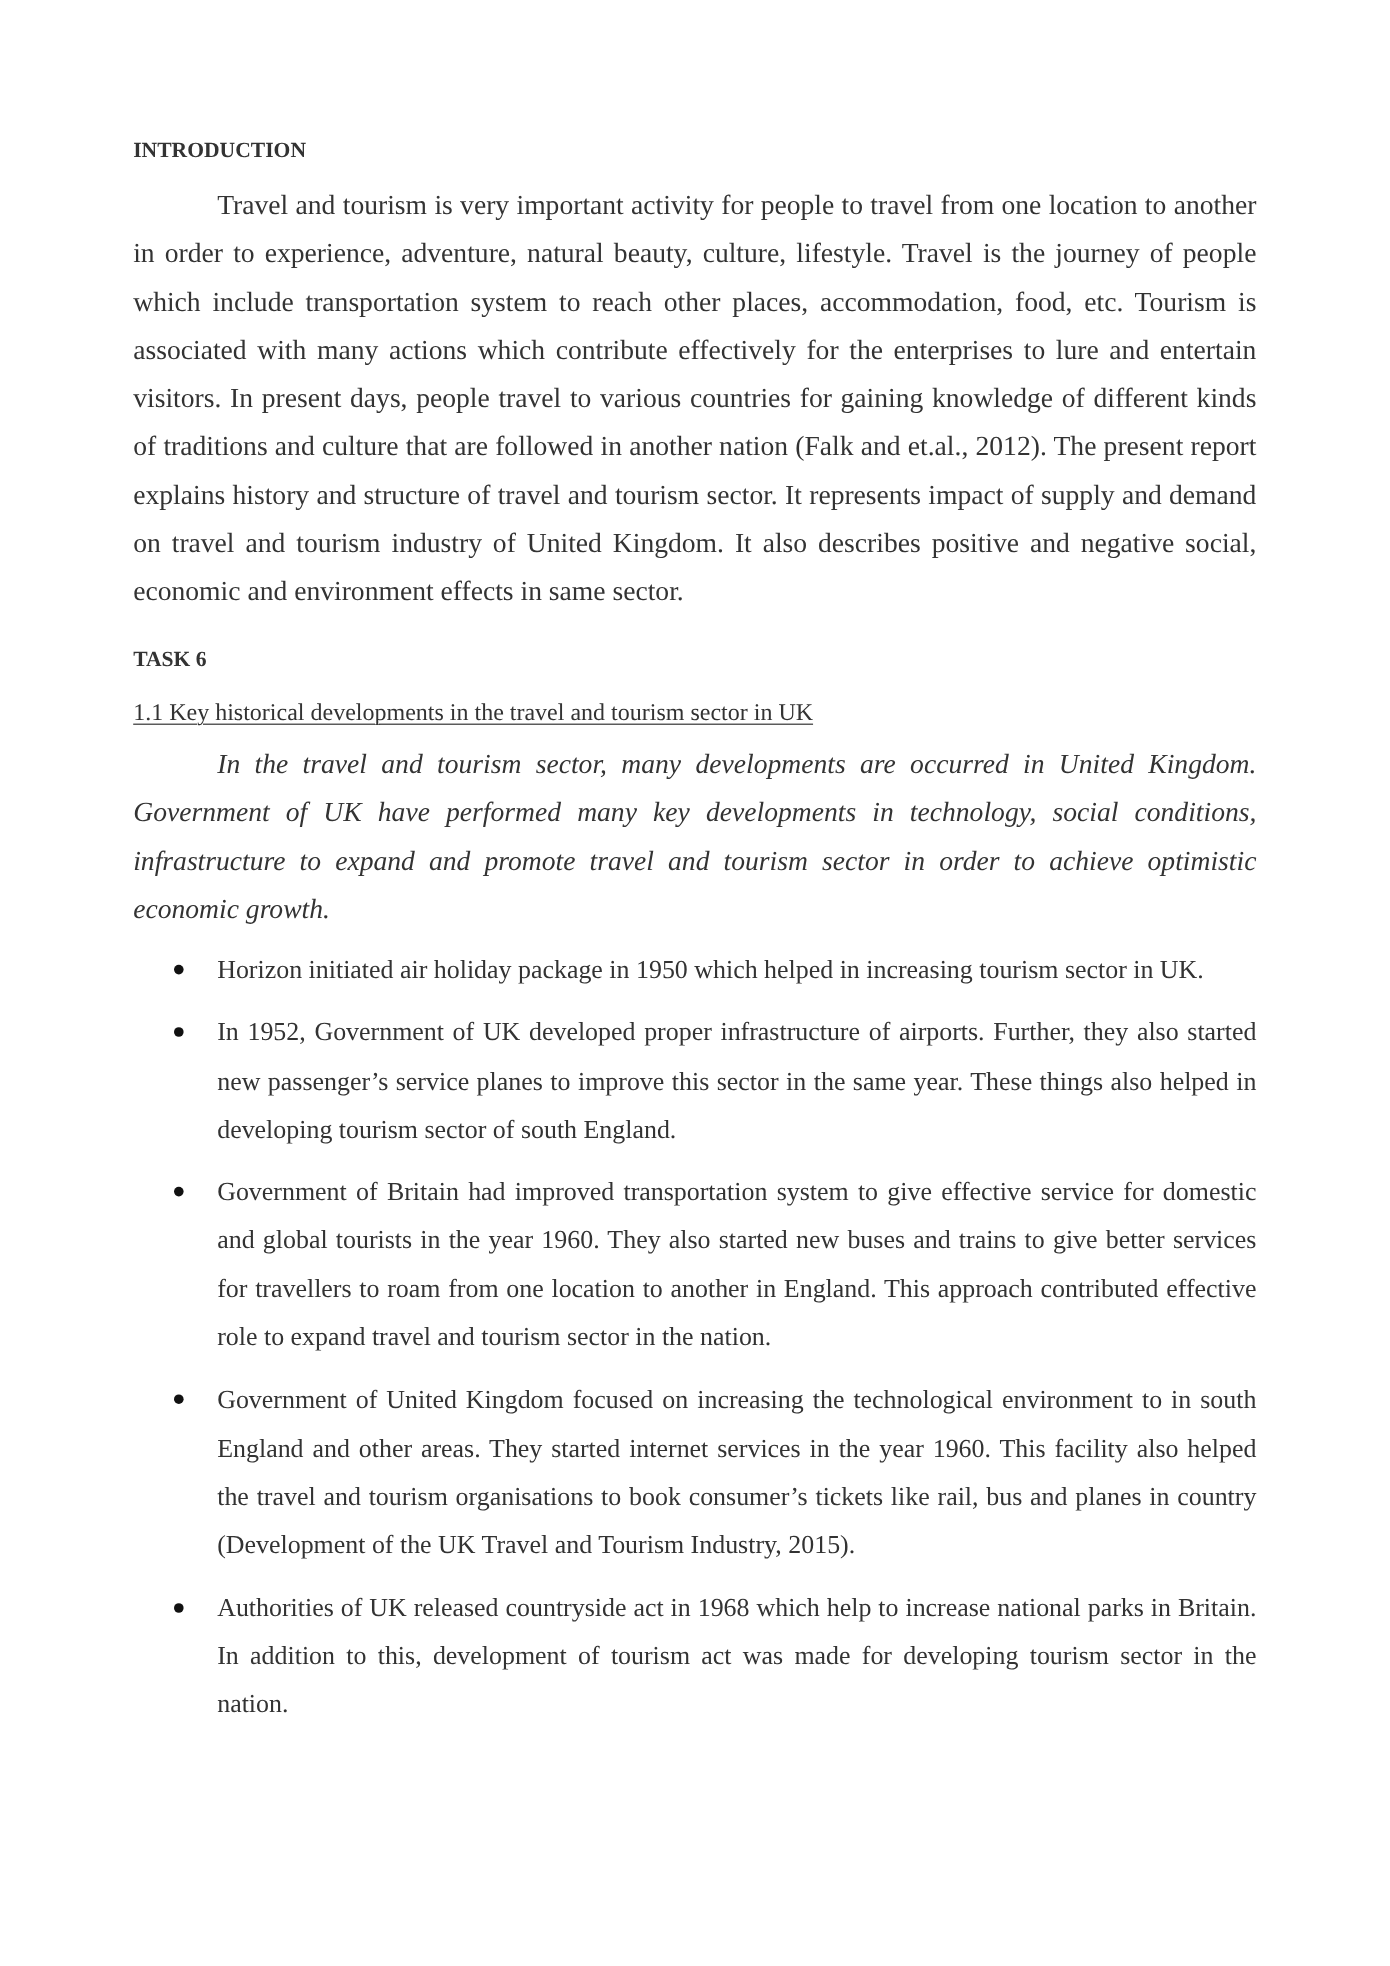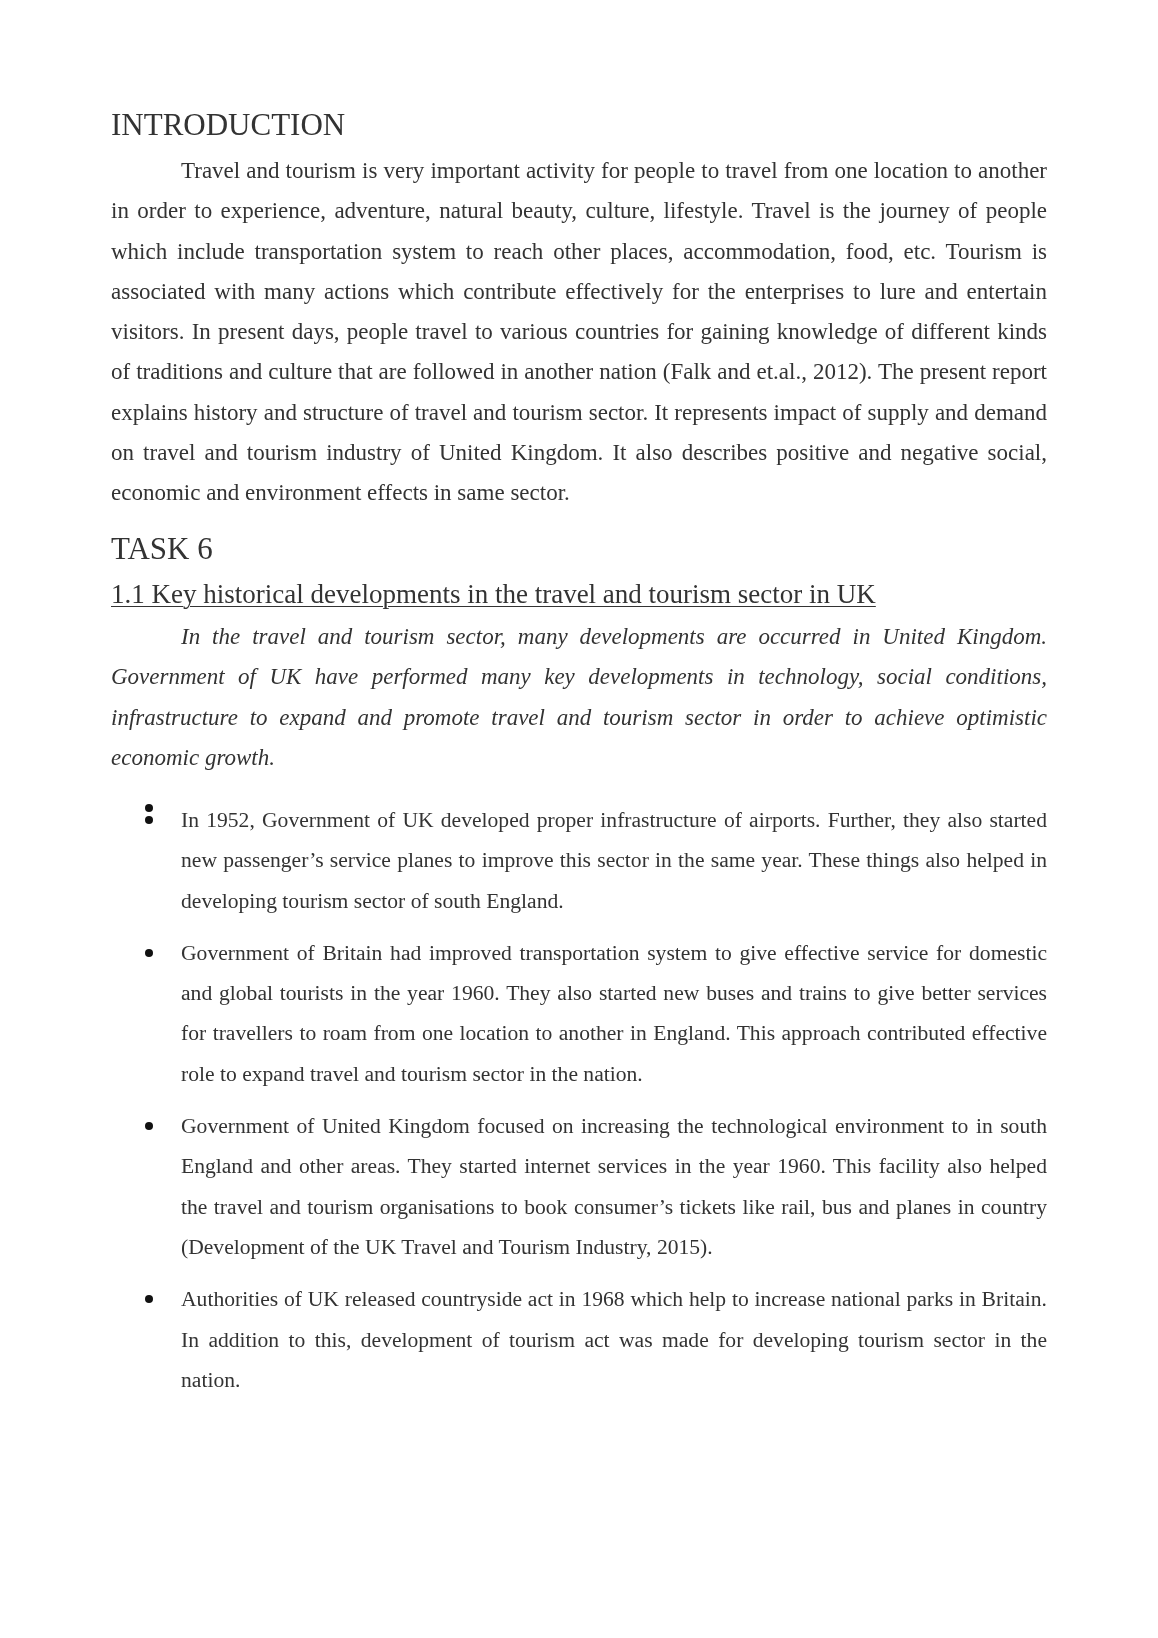--- a/index.html
+++ b/index.html
@@ -17,39 +17,39 @@
     }
     .page {
       position: absolute;
       left: 111px;
       top: 0;
       width: 936px;
     }
     .h1 {
       position: absolute;
       left: 0;
-      font-weight: normal;
-      font-size: 31px;
+      font-weight: bold;
+      font-size: 18px;
       line-height: 32px;
       white-space: nowrap;
     }
     .para {
       position: absolute;
       left: 0;
       width: 936px;
       font-size: 23px;
       line-height: 40.3px;
       text-align: justify;
       text-indent: 70px;
       margin: 0;
     }
     .sub {
       position: absolute;
       left: 0;
-      font-size: 27px;
+      font-size: 20px;
       line-height: 32px;
       text-decoration: underline;
       text-underline-offset: 3px;
       text-decoration-thickness: 1px;
       white-space: nowrap;
     }
     .bullets {
       position: absolute;
       left: 0;
       width: 936px;
@@ -86,20 +86,21 @@
 
   <div class="h1" style="top:533px;">TASK 6</div>
 
   <div class="sub" style="top:578px;">1.1 Key historical developments in the travel and tourism sector in UK</div>
 
   <p class="para" style="top:617px;font-style:italic;">In the travel and tourism sector, many developments are occurred in United Kingdom. Government of UK have performed many key developments in technology, social conditions, infrastructure to expand and promote travel and tourism sector in order to achieve optimistic economic growth.</p>
 
   <ul class="bullets" style="top:788px;">
     <li class="bullet-item">
       <span class="bullet-dot"></span>
+      <span>Horizon initiated air holiday package in 1950 which helped in increasing tourism sector in UK.</span>
     </li>
     <li class="bullet-item">
       <span class="bullet-dot"></span>
       <span>In 1952, Government of UK developed proper infrastructure of airports. Further, they also started new passenger’s service planes to improve this sector in the same year. These things also helped in developing tourism sector of south England.</span>
     </li>
     <li class="bullet-item">
       <span class="bullet-dot"></span>
       <span>Government of Britain had improved transportation system to give effective service for domestic and global tourists in the year 1960. They also started new buses and trains to give better services for travellers to roam from one location to another in England. This approach contributed effective role to expand travel and tourism sector in the nation.</span>
     </li>
     <li class="bullet-item">

